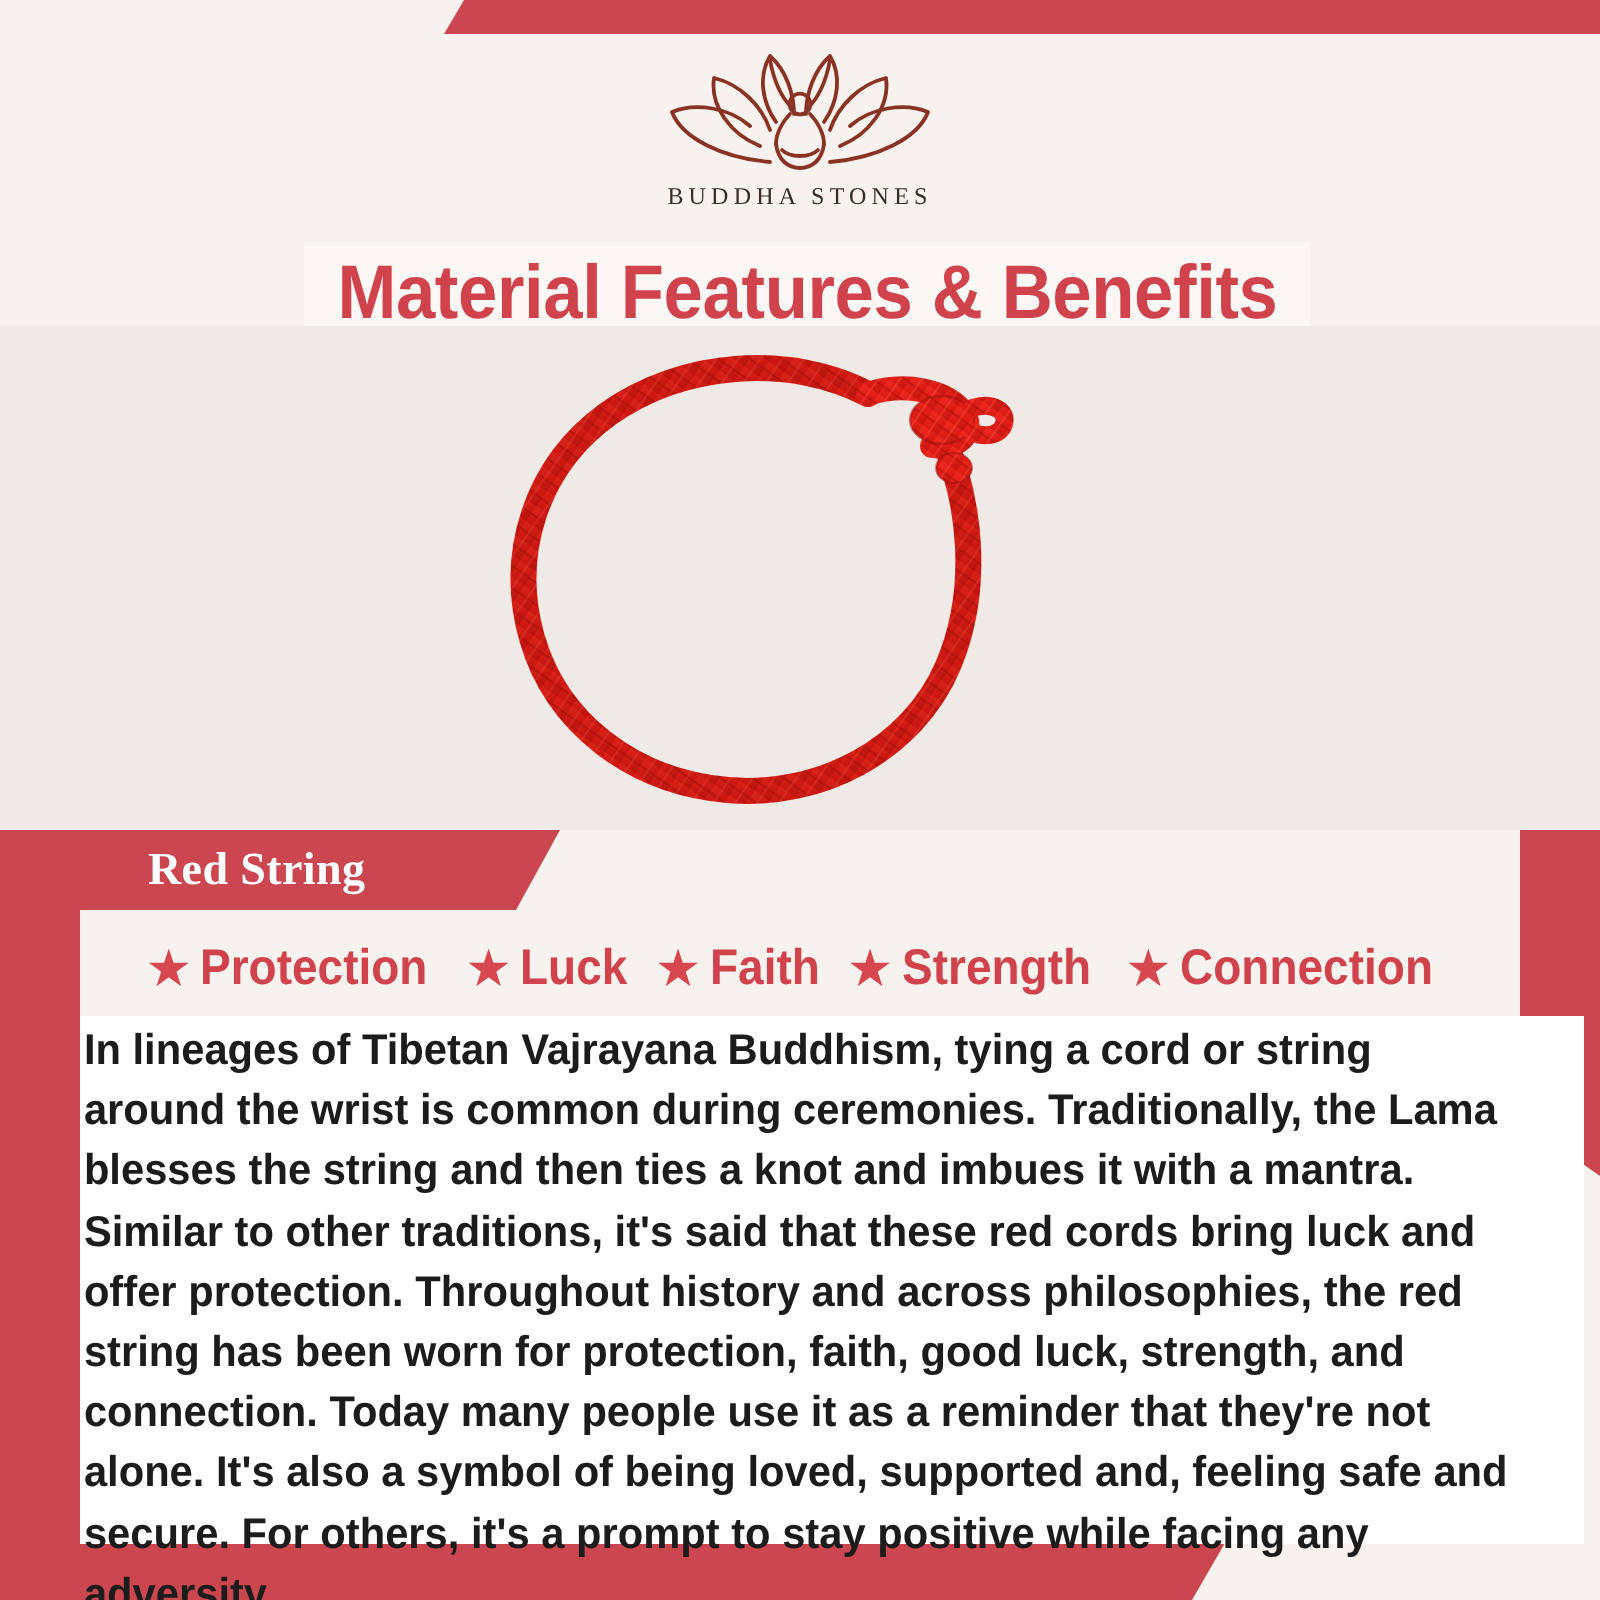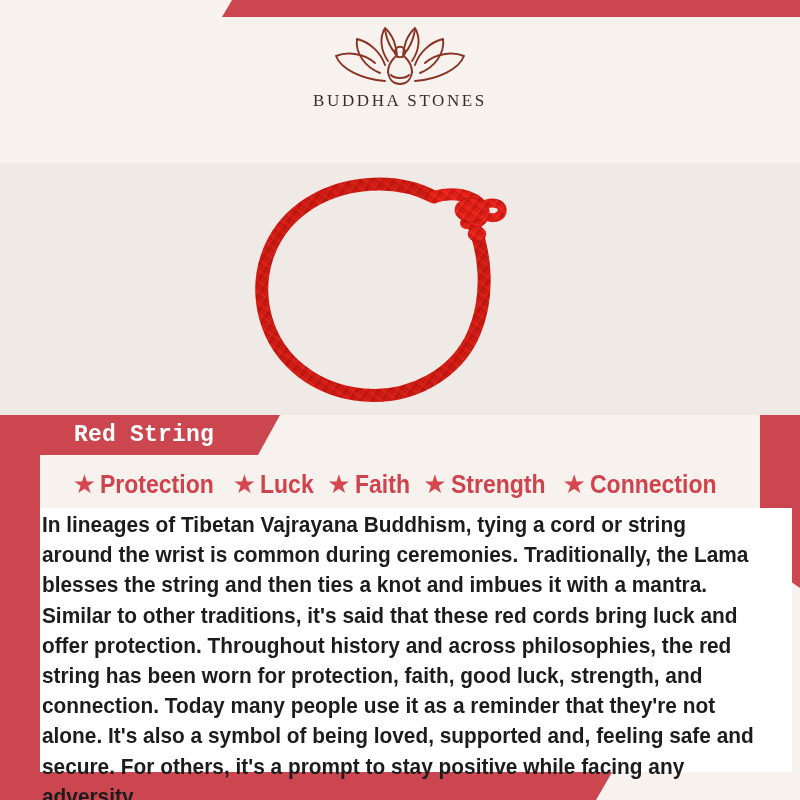--- a/index.html
+++ b/index.html
@@ -28,21 +28,21 @@
   #bar-bottom{
     left:0;bottom:0;width:618px;height:38px;
     clip-path:polygon(0 0,100% 0,calc(100% - 22px) 100%,0 100%);
   }
 
   
   #header{position:absolute;left:0;top:17px;width:800px;height:146px;background:#f7f2ee;}
   #logo-wrap{position:absolute;left:0;top:0;width:800px;text-align:center;}
   #logo-mark{display:block;margin:6px auto 0;}
   #brand-name{
-    margin-top:2px;font-size:17px;letter-spacing:2.6px;
+    margin-top:2px;font-size:12px;letter-spacing:2.6px;
     color:#3a2b28;font-family:"Liberation Serif", serif;font-weight:400;
   }
   #title-band{
     position:absolute;left:152px;top:104px;width:503px;height:52px;
     background:#fbf7f4;display:flex;align-items:center;justify-content:center;
   }
   #page-title{
     color:#d0434c;font-size:38px;font-weight:bold;
     font-family:"Liberation Sans Narrow","Liberation Sans",sans-serif;
     transform:scaleX(.93);transform-origin:center;
@@ -58,21 +58,21 @@
 
   
   #label-ribbon{
     position:absolute;left:22px;top:415px;width:258px;height:40px;
     background:#cc4650;
     clip-path:polygon(0 0,100% 0,calc(100% - 22px) 100%,0 100%);
     display:flex;align-items:center;
   }
   #label-ribbon-text{
     color:#ffffff;font-size:23px;font-weight:bold;margin-left:52px;
-    font-family:Liberation Mono, monospace;
+    font-family:Liberation Serif, serif;
     letter-spacing:.2px;
   }
 
   
   #benefits{
     position:absolute;left:0;top:462px;width:800px;height:44px;
     display:flex;align-items:center;justify-content:center;gap:9px;
     background:transparent;
   }
   .benefit{display:flex;align-items:center;gap:4px;}
@@ -130,20 +130,23 @@
           <path d="M70 34 C66 38 63 44 63 49"></path>
           <path d="M80 34 C84 38 87 44 87 49"></path>
 
           <path d="M63 49 C64 57 69 61 75 61 C81 61 86 57 87 49"></path>
           <path d="M66 52 C70 56 80 56 84 52"></path>
         </g>
       </svg>
       <div id="brand-name">BUDDHA STONES</div>
     </div>
 
+    <div id="title-band">
+      <div id="page-title">Material Features &amp; Benefits</div>
+    </div>
   </div>
 
   <div id="photo-stage">
     <svg id="bracelet-svg" width="330" height="270" viewBox="0 0 330 270">
       <defs>
         <linearGradient id="cordGrad" x1="0" y1="0" x2="1" y2="1">
           <stop offset="0%" stop-color="#ef2b20"></stop>
           <stop offset="50%" stop-color="#e01d16"></stop>
           <stop offset="100%" stop-color="#c21610"></stop>
         </linearGradient>

